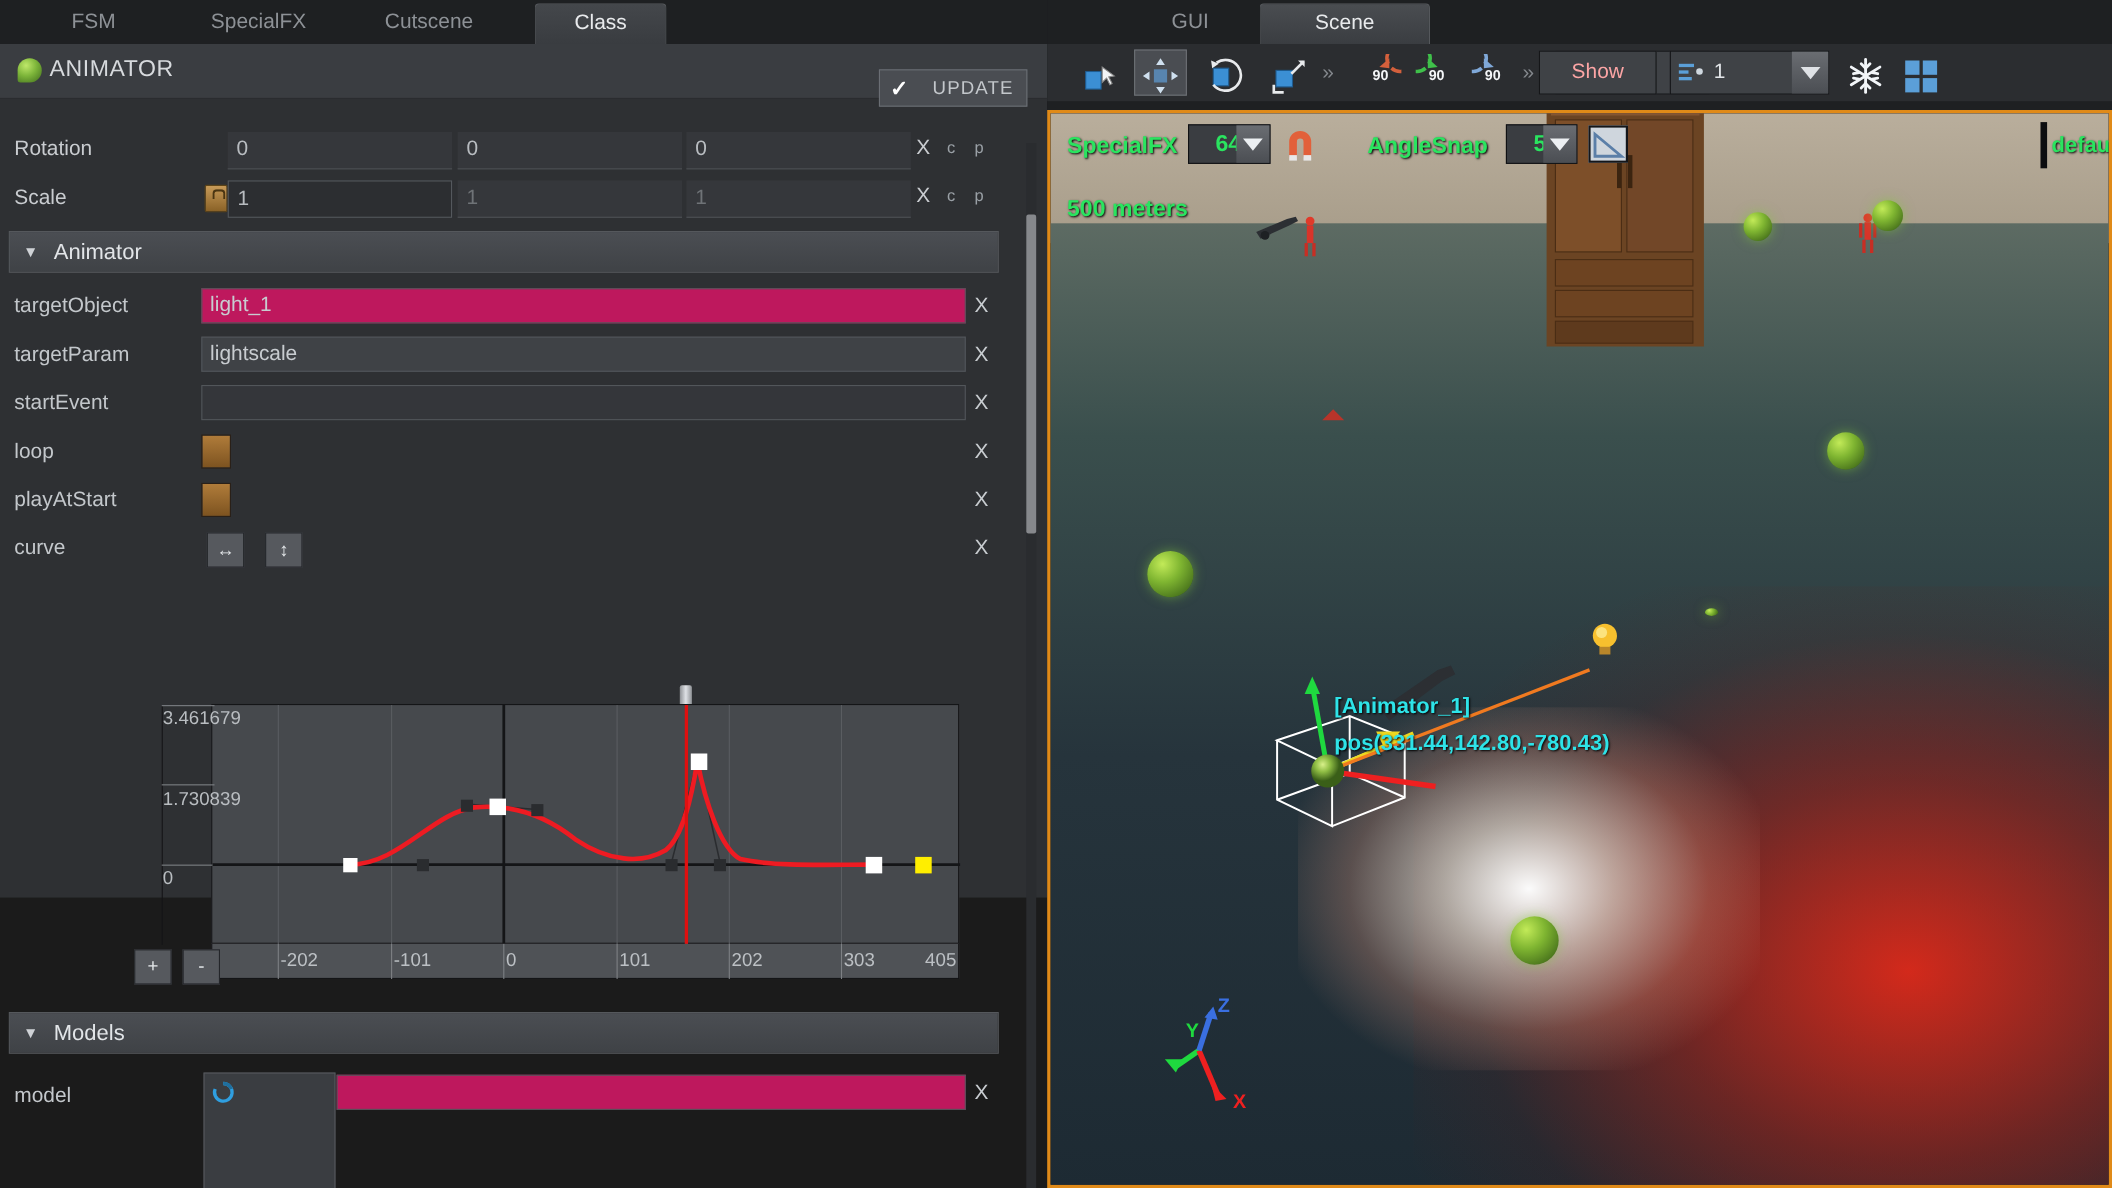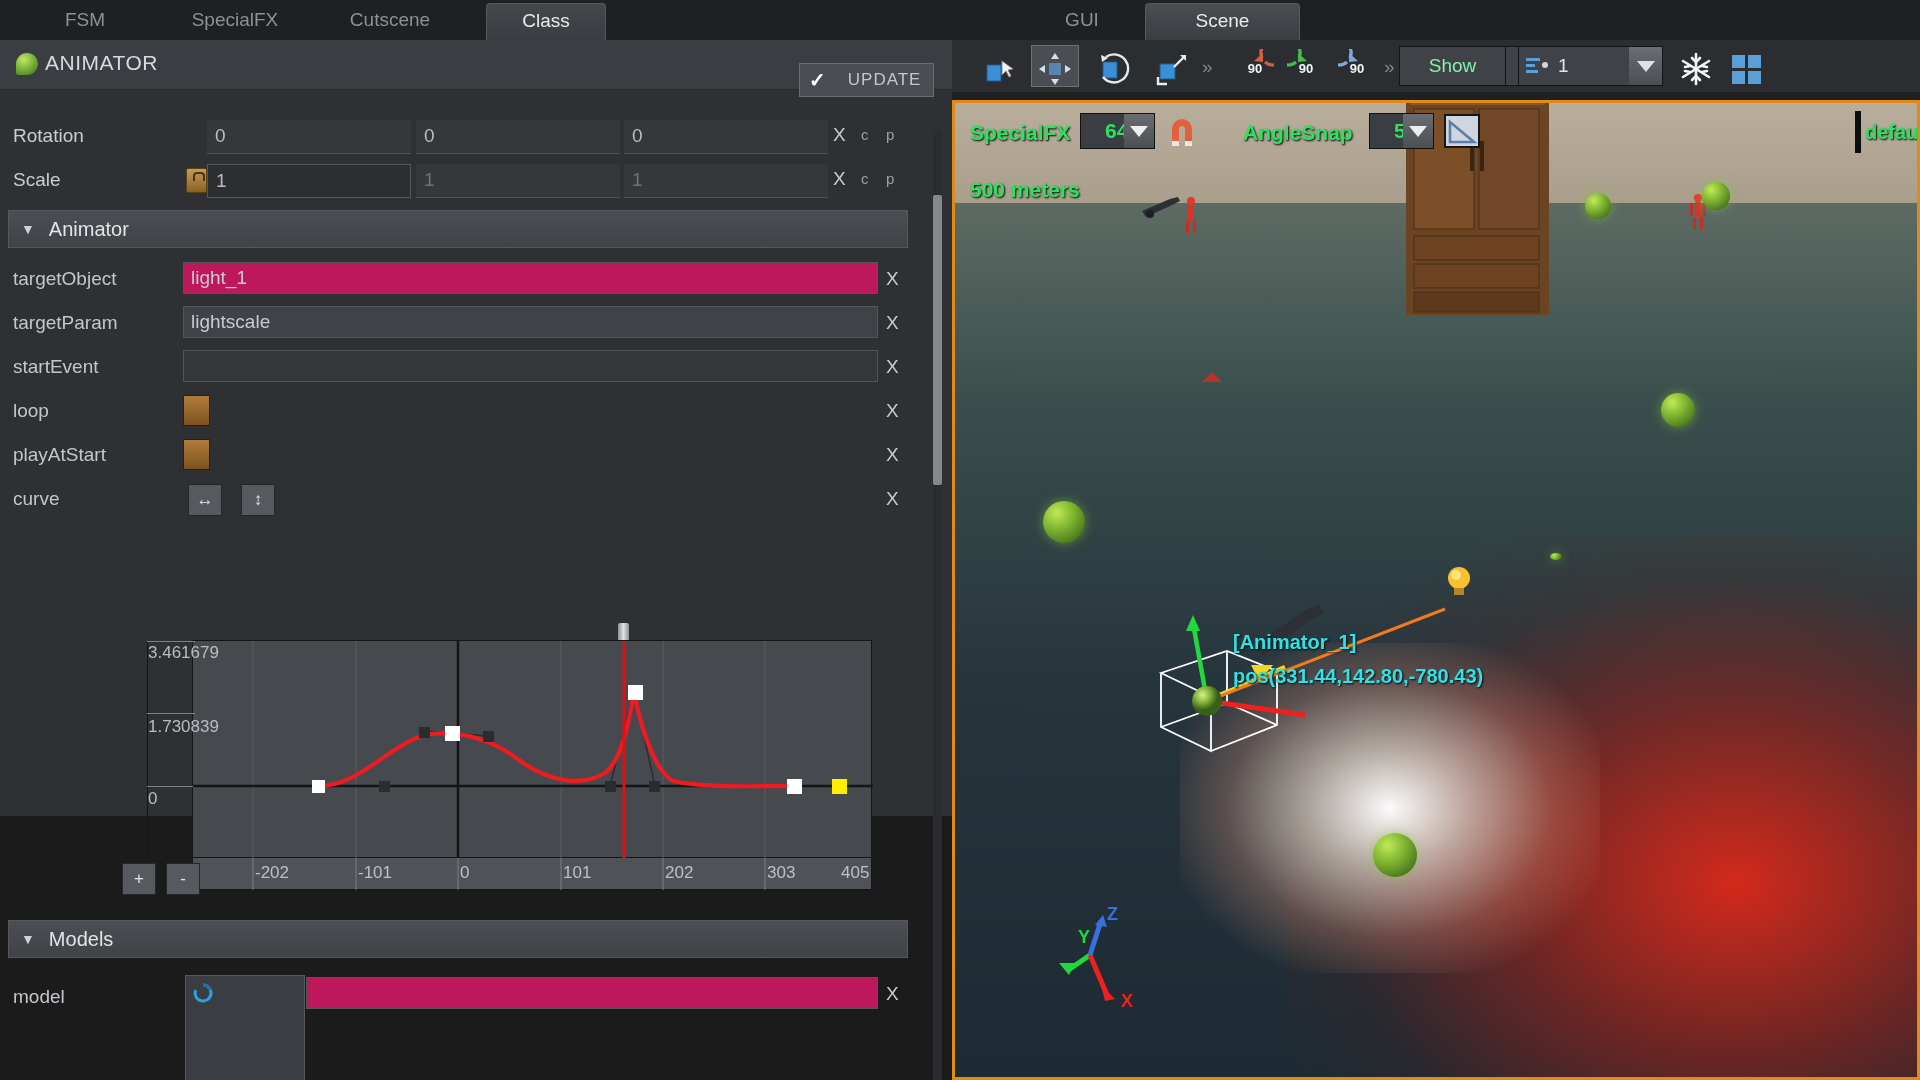--- a/index.html
+++ b/index.html
@@ -114,21 +114,21 @@
   .tb.sel { background:#4a4d52; border:1px solid #6d7176; }
   .chev2 { position:absolute; top:16px; color:#84888d; font-size:19px; }
   .combo { position:absolute; top:6px; height:40px; background:#3f4246; border:1px solid #151618;
     display:flex; align-items:center; }
   .combo .cv { color:#e2e5e8; font-size:19px; margin-left:8px; }
   .combo .cbtn { position:absolute; right:0; top:0; width:33px; height:38px;
     background:linear-gradient(180deg,#6a6d72,#4b4e53); display:flex; align-items:center; justify-content:center;}
   .caretdown { width:0;height:0;border-left:9px solid transparent;border-right:9px solid transparent;
     border-top:11px solid #dfe2e6;}
   .showbtn { position:absolute; top:6px; left:447px; width:107px; height:40px; background:#3f4246;
-    border:1px solid #151618; color:#86efac; font-size:19px; display:flex;align-items:center;justify-content:center;}
+    border:1px solid #151618; color:#fca5a5; font-size:19px; display:flex;align-items:center;justify-content:center;}
 
   
   #viewport { position:absolute; left:952px; top:100px; width:968px; height:980px; overflow:hidden;
     border:3px solid #e08a18; }
   #sky { position:absolute; left:0; top:0; width:100%; height:118px;
     background:linear-gradient(180deg,#b9ae9c 0%, #a79c89 100%); }
   #ground { position:absolute; left:0; top:100px; width:100%; height:880px;
     background:linear-gradient(180deg,#5d6b63 0%, #3a4f4d 22%, #26343c 55%, #1d2a33 100%); }
   #redglow { position:absolute; left:330px; top:430px; width:900px; height:700px;
     background:radial-gradient(ellipse at center, rgba(255,40,20,.80) 0%, rgba(200,30,15,.45) 35%,
@@ -143,21 +143,21 @@
     display:flex; align-items:center; }
   .vp-combo .vv { color:#2ae45f; font-size:21px; font-weight:bold; margin-left:24px; }
   .vp-combo .vb { position:absolute; right:0; top:0; width:30px; height:34px;
     background:linear-gradient(180deg,#6a6d72,#4b4e53); display:flex;align-items:center;justify-content:center;}
 
   .sphere { position:absolute; border-radius:50%;
     background:radial-gradient(circle at 33% 28%, #c2ea58 0%, #7fb531 40%, #2f5512 100%);
     box-shadow:0 0 11px rgba(130,200,60,.55); }
 
   .objlabel { position:absolute; color:#2ee3e8; font-size:20px; font-weight:bold;
-    text-shadow:1px 1px 2px #000; white-space:nowrap;margin-left:20px; }
+    text-shadow:1px 1px 2px #000; white-space:nowrap; }
 
   #cabinet { position:absolute; left:445px; top:-22px; width:155px; height:240px; }
 </style>
 </head>
 <body>
 
 <div id="root">
 
   <div id="left-dock">
 

